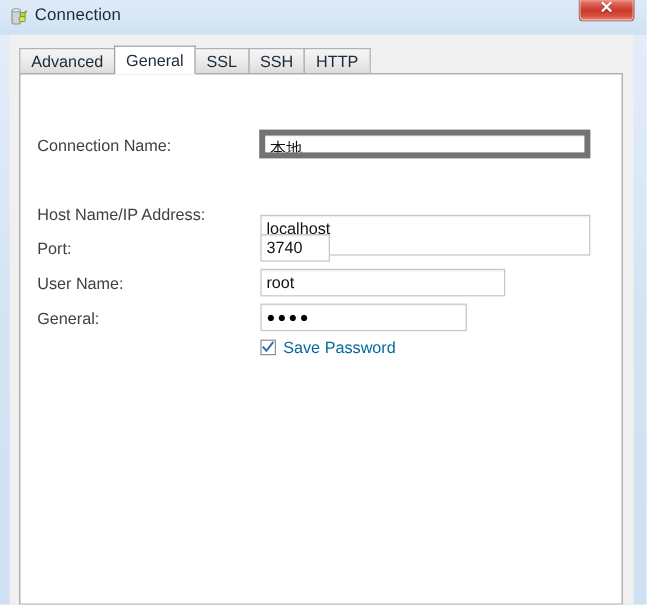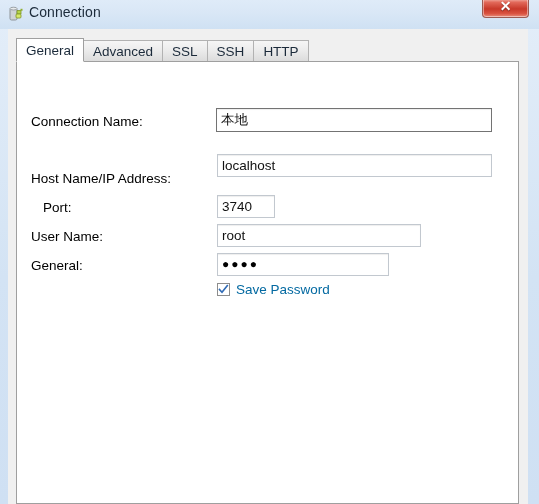--- a/index.html
+++ b/index.html
@@ -114,39 +114,39 @@
     height: 443px;
     background: #ffffff;
     border: 1px solid #9f9f9f;
     box-sizing: border-box;
   }
 
   
   .form-label {
     position: absolute;
     font-size: 13.5px;
-    color: #000000;
+    color: #404040;
     white-space: nowrap;
   }
   .field {
     position: absolute;
     background: #ffffff;
     border: 1px solid #c2c8cf;
     box-shadow: inset 0 1px 1px rgba(0,0,0,.07);
     box-sizing: border-box;
     font-size: 13.5px;
     color: #111111;
     padding: 0 4px;
     line-height: 21px;
     overflow: hidden;
     white-space: nowrap;
     font-family: "Liberation Sans", "DejaVu Sans", sans-serif;
   }
   .field.focused {
-    border: 1px solid #737373;
+    border: 5px solid #737373;
   }
   .field.password {
     letter-spacing: 2px;
     font-size: 12px;
     color: #000000;
   }
 
   
   .checkrow {
     position: absolute;
@@ -190,36 +190,36 @@
     <span class="title-text">Connection</span>
 
     <div class="close-button">
       <span class="x">✕</span>
     </div>
   </div>
 
   <div class="dialog-body">
 
     <div class="tabstrip">
+      <div class="tab"><span>Advanced</span></div>
       <div class="tab active"><span>General</span></div>
-      <div class="tab"><span>Advanced</span></div>
       <div class="tab"><span>SSL</span></div>
       <div class="tab"><span>SSH</span></div>
       <div class="tab"><span>HTTP</span></div>
     </div>
 
     <div class="panel">
 
       <span class="form-label" style="left:14px; top:52px;">Connection Name:</span>
       <div class="field focused" style="left:199px; top:46px; width:276px; height:24px;" placeholder="">本地</div>
 
       <span class="form-label" style="left:14px; top:109px;">Host Name/IP Address:</span>
-      <div class="field" style="left:200px; top:92px; width:275px; height:23px;" placeholder="">localhost</div>
-
-      <span class="form-label" style="left:14px; top:138px;margin-left:12px;">Port:</span>
+      <div class="field" style="left:200px; top:117px; width:275px; height:34px;" placeholder="">localhost</div>
+
+      <span class="form-label" style="left:14px; top:138px;">Port:</span>
       <div class="field" style="left:200px; top:133px; width:58px; height:23px;" placeholder="">3740</div>
 
       <span class="form-label" style="left:14px; top:167px;">User Name:</span>
       <div class="field" style="left:200px; top:162px; width:204px; height:23px;" placeholder="">root</div>
 
       <span class="form-label" style="left:14px; top:196px;">General:</span>
       <div class="field password" style="left:200px; top:191px; width:172px; height:23px;" placeholder="">●●●●</div>
 
     </div>
 

